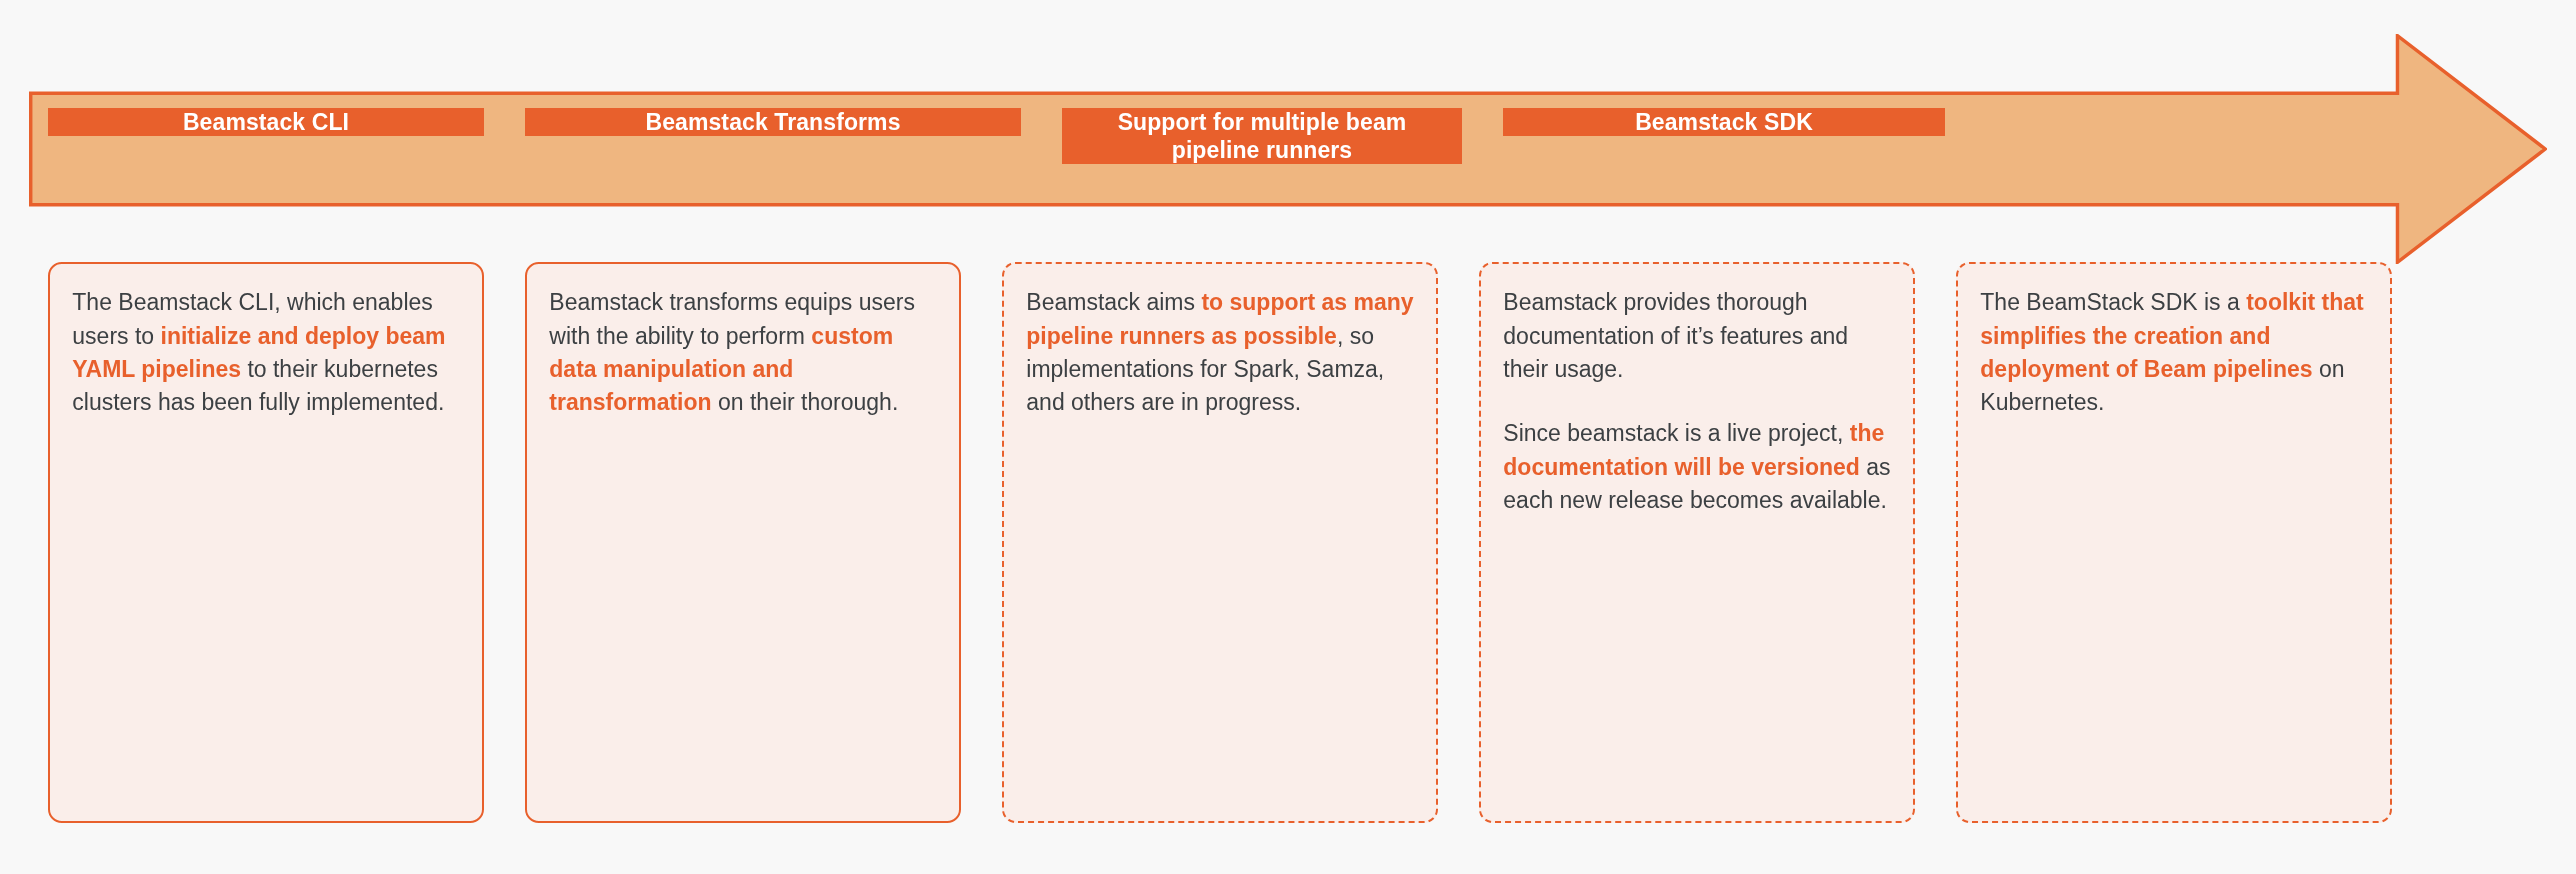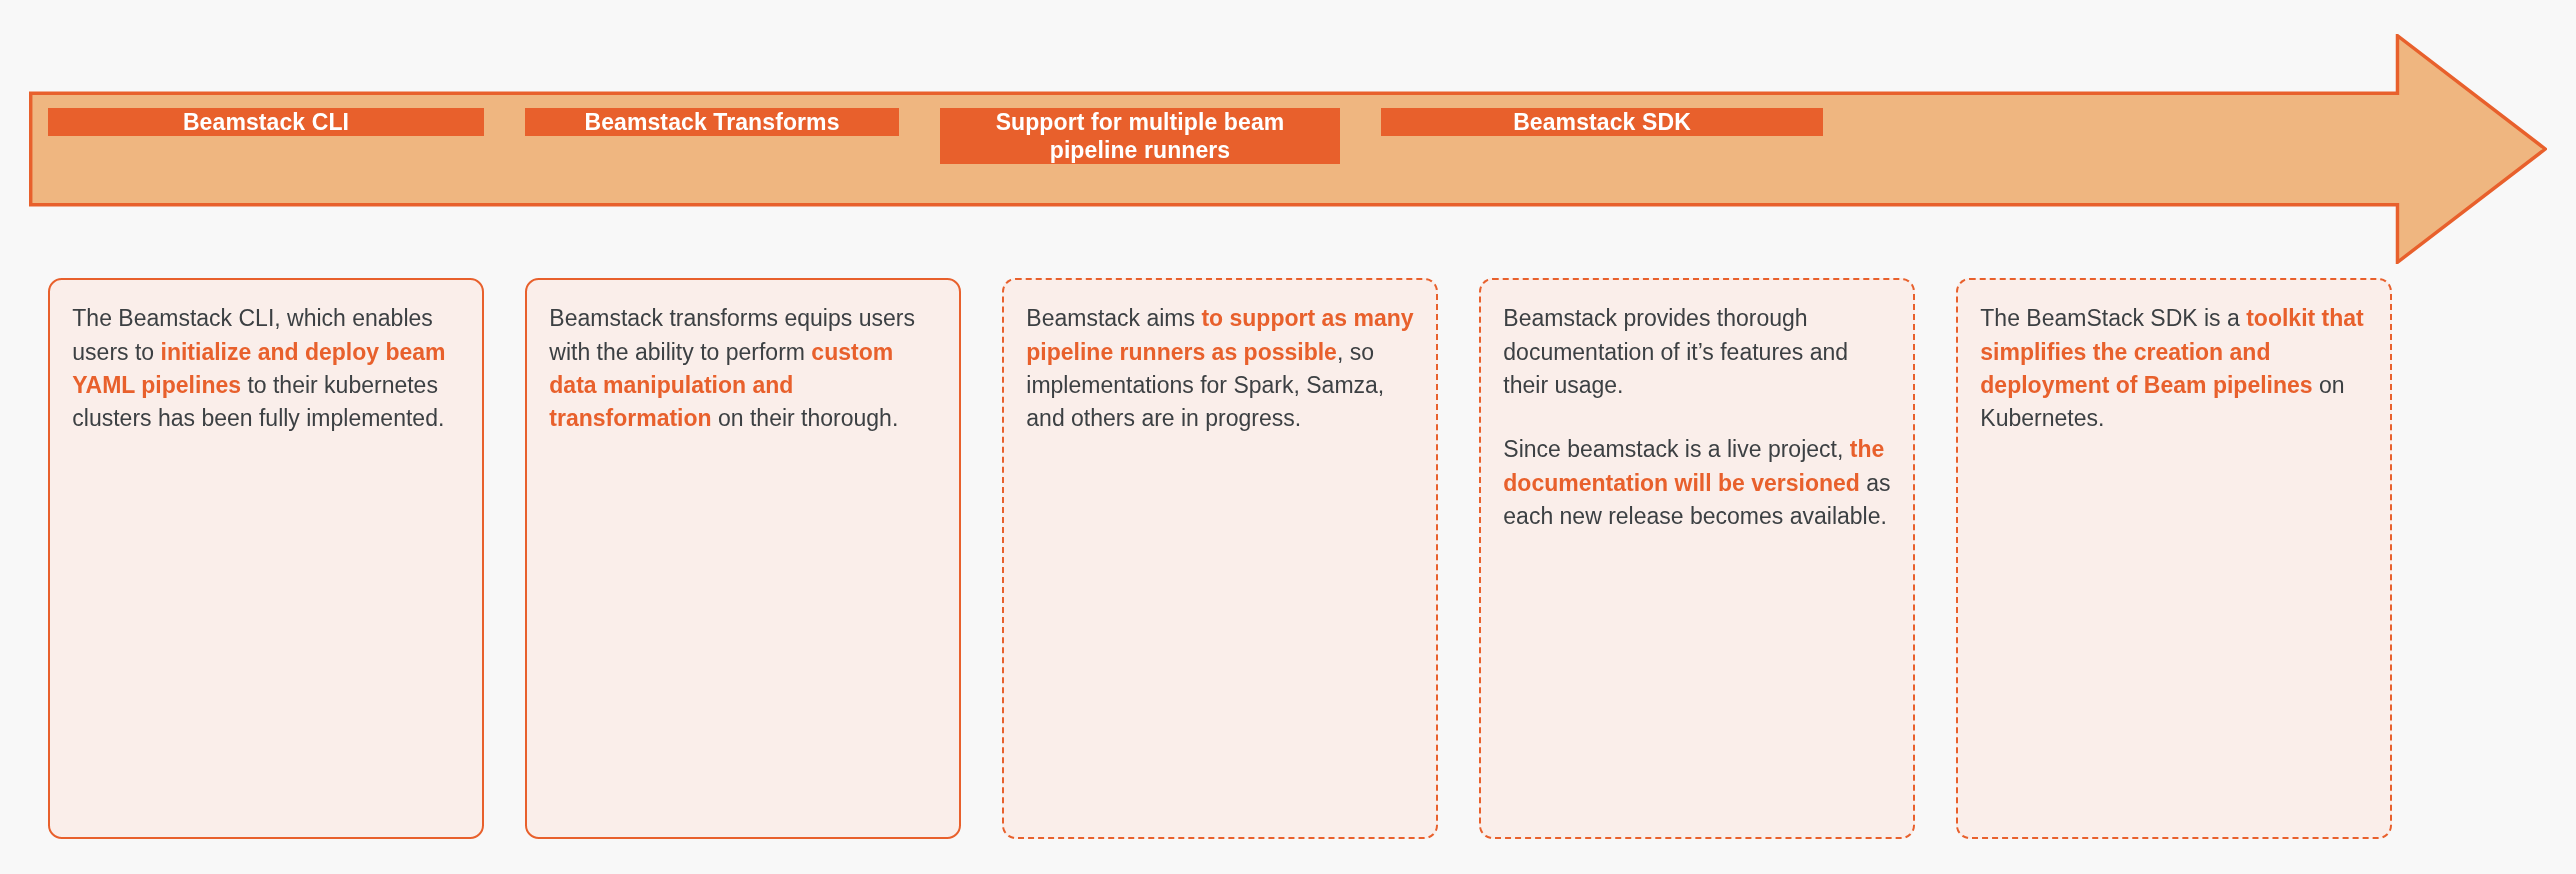--- a/index.html
+++ b/index.html
@@ -37,32 +37,31 @@
     text-align:center;
     color:#FFFFFF;
     font-weight:bold;
     font-size:23px;
     letter-spacing:0.1px;
     line-height:1.22;
     padding:0 12px;
     box-sizing:border-box;
   }
   .pill.w1{width:436px;}
-  .pill.w2{width:374px;}
+  .pill.w2{width:496px;}
   .pill.w3{width:400px;}
   .pill.w4{width:440px;}
   .pill.w5{width:442px;}
 
   
   .card-row{
     position:absolute;
     left:48px; top:262px;
     display:flex;
     gap:41px;
-    margin-top:16px;
   }
   .card{
     width:436px;
     height:561px;
     box-sizing:border-box;
     background:#FAEEEA;
     border-radius:13.7px;
     padding:22.3px 22.3px 17px 22.3px;
     color:#3C4043;
     font-size:23px;

